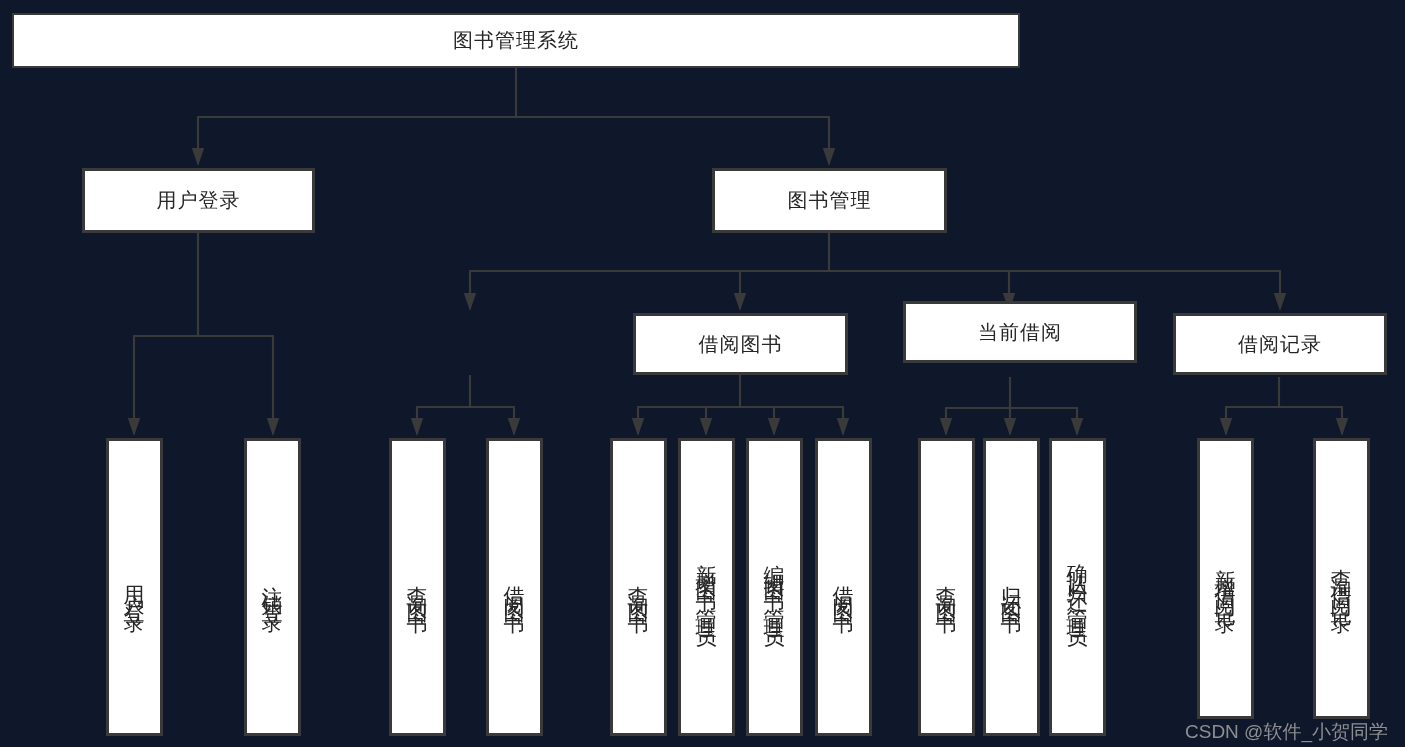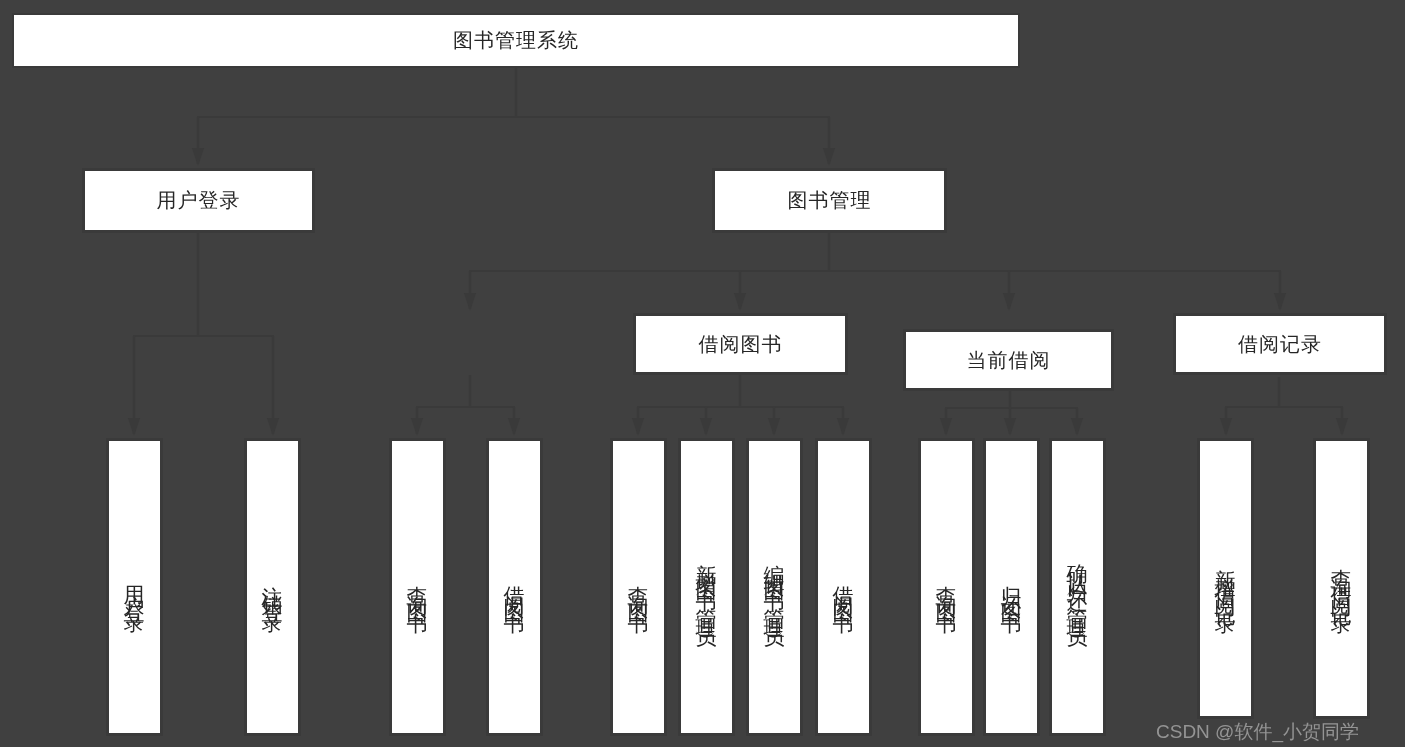--- a/index.html
+++ b/index.html
@@ -4,21 +4,21 @@
 <style>
   html, body {
     margin: 0;
     padding: 0;
     background: #ffffff;
   }
   #stage {
     position: relative;
     width: 1405px;
     height: 747px;
-    background: #404040;
+    background: #0f172a;
     overflow: hidden;
     font-family: "Liberation Sans", "DejaVu Sans", sans-serif;
   }
   #wires {
     position: absolute;
     left: 0;
     top: 0;
     width: 1405px;
     height: 747px;
   }
@@ -41,24 +41,24 @@
   .node.v span {
     writing-mode: vertical-rl;
     text-orientation: mixed;
     font-size: 21px;
     letter-spacing: 9px;
     line-height: 1;
     white-space: nowrap;
   }
   #watermark {
     position: absolute;
-    left: 1150px;
+    left: 1185px;
     top: 719px;
     width: 215px;
-    text-align: center;
+    text-align: left;
     font-size: 19px;
     color: #a3a3a3;
     opacity: 0.85;
     white-space: nowrap;
     z-index: 5;
   }
 </style>
 </head>
 <body>
 
@@ -121,21 +121,21 @@
   <div class="node h" style="left:82px;top:168px;width:233px;height:65px">
     <span>用户登录</span>
   </div>
   <div class="node h" style="left:712px;top:168px;width:235px;height:65px">
     <span>图书管理</span>
   </div>
 
   <div class="node h" style="left:633px;top:313px;width:215px;height:62px">
     <span>借阅图书</span>
   </div>
-  <div class="node h" style="left:903px;top:329px;width:211px;height:62px">
+  <div class="node h" style="left:903px;top:301px;width:234px;height:62px">
     <span>当前借阅</span>
   </div>
   <div class="node h" style="left:1173px;top:313px;width:214px;height:62px">
     <span>借阅记录</span>
   </div>
 
   <div class="node v" style="left:106px;top:438px;width:57px;height:298px">
     <span>用户登录</span>
   </div>
   <div class="node v" style="left:244px;top:438px;width:57px;height:298px">

